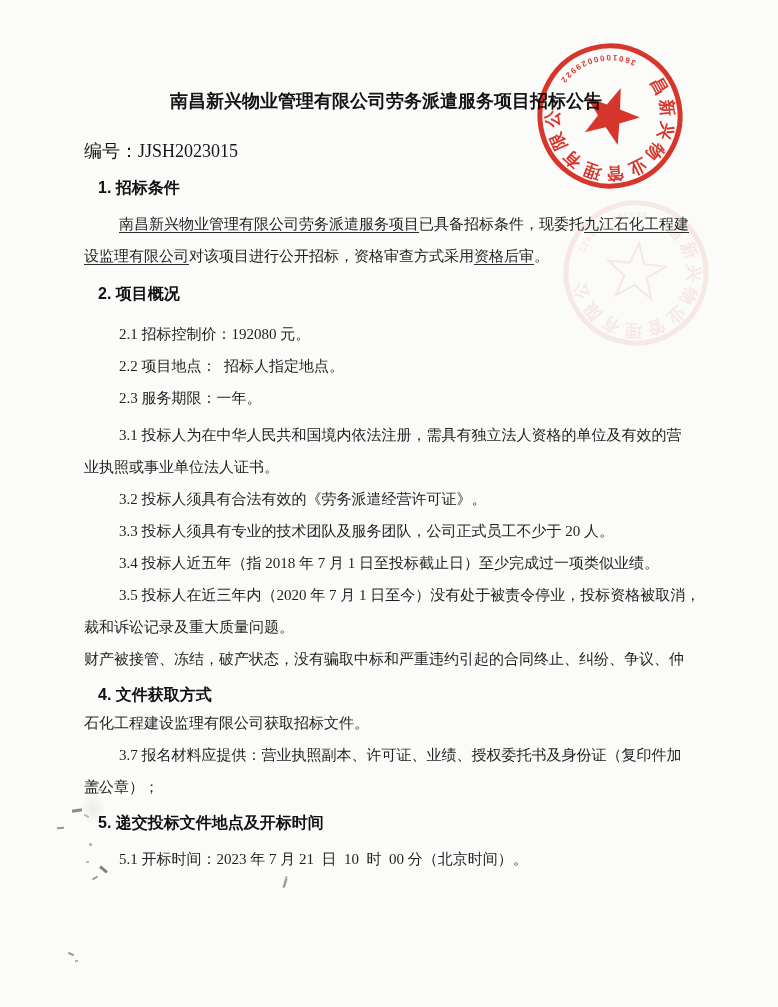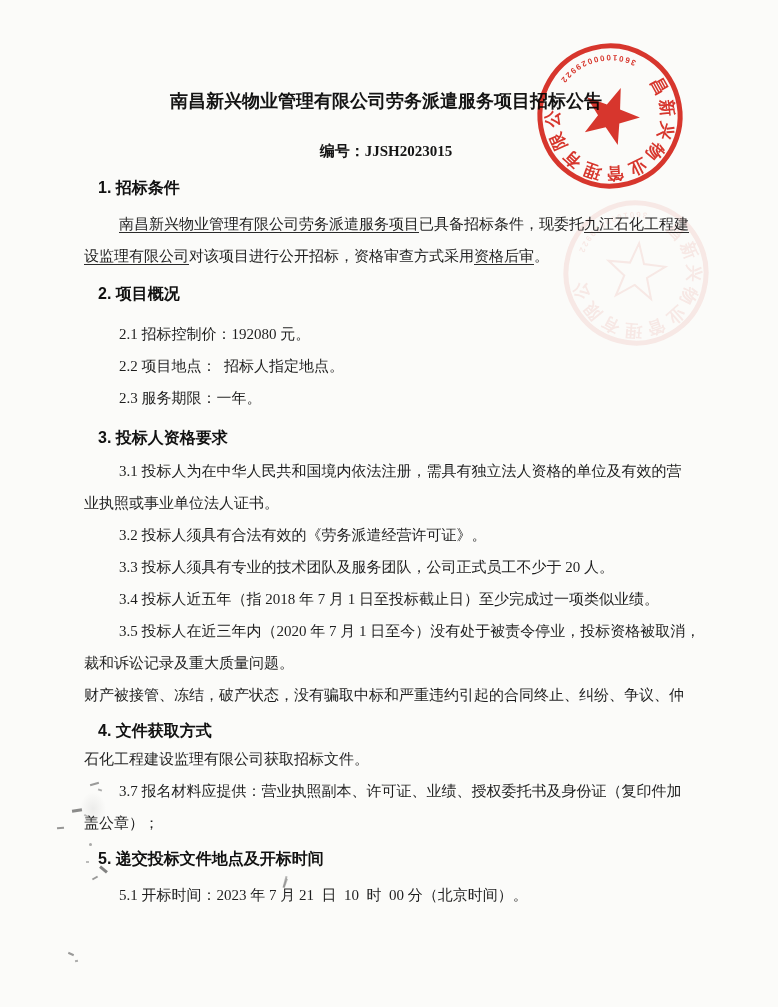--- a/index.html
+++ b/index.html
@@ -21,23 +21,23 @@
     margin:88px 0 0 0;
     font-family:"Liberation Sans", sans-serif;
     font-weight:700;
     font-size:18px;line-height:26px;
     text-align:center;
     color:#141414;
     white-space:pre;
   }
   .doc-no{
     margin:26px 0 0 0;
-    font-weight:700;
-    font-size:15px;line-height:22px;
-    text-align:center;
+    font-weight:400;
+    font-size:18px;line-height:22px;
+    text-align:left;
     color:#151515;
     white-space:pre;
   }
   .sec-heading{
     font-family:"Liberation Sans", sans-serif;
     font-weight:700;
     font-size:16px;line-height:24px;
     color:#111;
     margin:0 0 0 14px;
     white-space:pre;
@@ -116,21 +116,20 @@
 
     <p class="sec-heading h1m">1. 招标条件</p>
     <p class="line indent mt8"><span class="u">南昌新兴物业管理有限公司劳务派遣服务项目</span><span>已具备招标条件，现委托</span><span class="u">九江石化工程建</span></p>
     <p class="line"><span class="u">设监理有限公司</span><span>对该项目进行公开招标，资格审查方式采用</span><span class="u">资格后审</span><span>。</span></p>
 
     <p class="sec-heading h2m">2. 项目概况</p>
     <p class="line indent mt12">2.1 招标控制价：192080 元。</p>
     <p class="line indent">2.2 项目地点：  招标人指定地点。</p>
     <p class="line indent">2.3 服务期限：一年。</p>
 
-    <p class="sec-heading h3m">3. 投标人资格要求</p>
     <p class="line indent mt5">3.1 投标人为在中华人民共和国境内依法注册，需具有独立法人资格的单位及有效的营</p>
     <p class="line">业执照或事业单位法人证书。</p>
     <p class="line indent">3.2 投标人须具有合法有效的《劳务派遣经营许可证》。</p>
     <p class="line indent">3.3 投标人须具有专业的技术团队及服务团队，公司正式员工不少于 20 人。</p>
     <p class="line indent">3.4 投标人近五年（指 2018 年 7 月 1 日至投标截止日）至少完成过一项类似业绩。</p>
     <p class="line indent">3.5 投标人在近三年内（2020 年 7 月 1 日至今）没有处于被责令停业，投标资格被取消，</p>
     <p class="line">裁和诉讼记录及重大质量问题。</p>
     <p class="line">财产被接管、冻结，破产状态，没有骗取中标和严重违约引起的合同终止、纠纷、争议、仲</p>
 
     <p class="sec-heading h4m">4. 文件获取方式</p>

